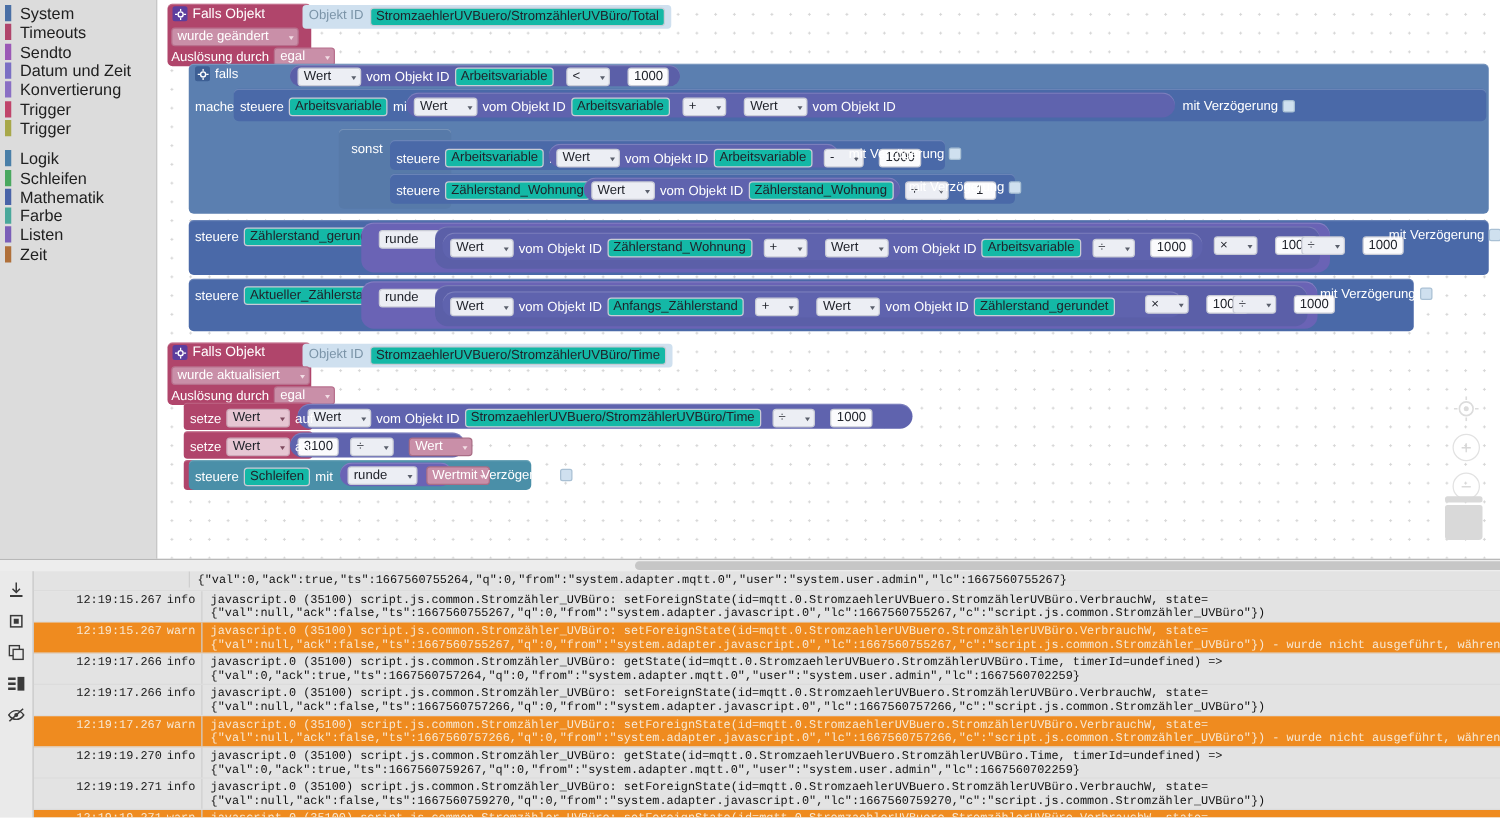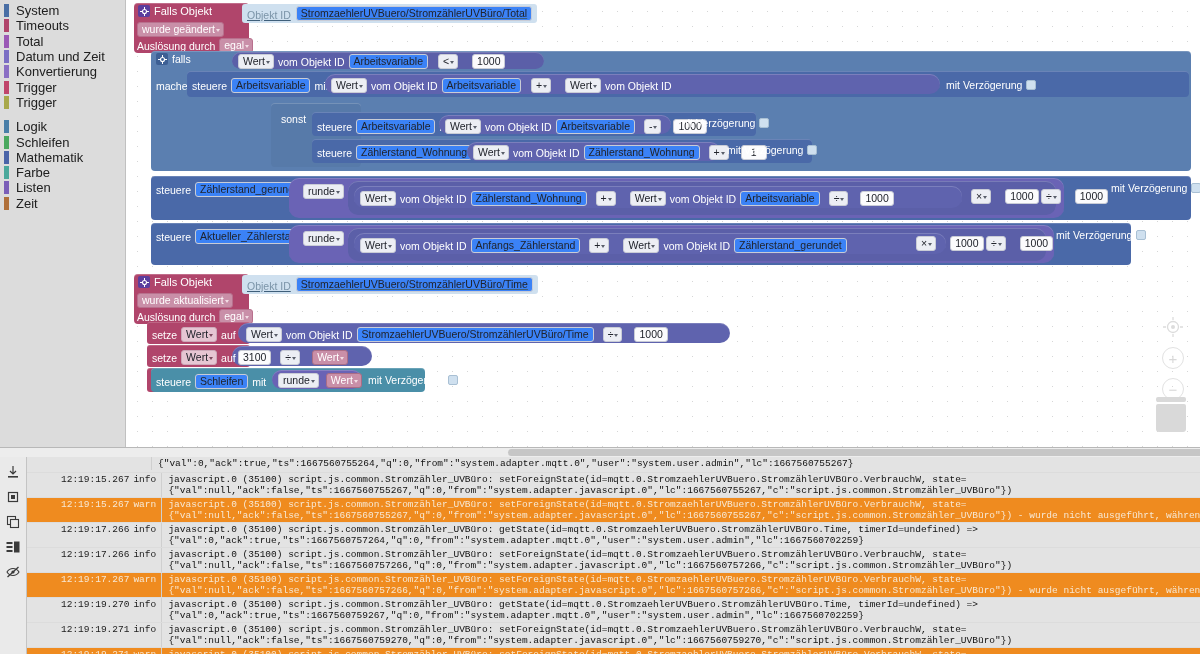--- a/index.html
+++ b/index.html
@@ -44,41 +44,41 @@
     box-shadow:inset 0 1px 0 rgba(255,255,255,.22);
   }
   .hat-title { font-size:11px; color:#fff; }
   .gear {
     width:12px;height:12px;border-radius:2px;background:#5b3e9e;
     display:flex;align-items:center;justify-content:center;flex:0 0 12px;
   }
   .gear svg { display:block; }
 
   .fld {                    
-    background:#3b82f6; color:#20232b; border:1px solid #c9ccd6;
+    background:#14b8a6; color:#20232b; border:1px solid #c9ccd6;
     border-radius:3px; padding:0px 4px; font-size:10.5px; line-height:13px;
     display:inline-block;
   }
   .fld.num { background:#fbfbfd; min-width:26px; text-align:center; }
   .dd {                     
     background:#eceef4; color:#20232b; border:1px solid #c9ccd6;
     border-radius:3px; padding:0 3px 0 4px; font-size:10.5px; line-height:13px;
-    display:inline-flex; align-items:center; gap:1px;
+    display:inline-flex; align-items:center; gap:16px;
   }
   .dd.on-pink { background:#e6c6d3; border-color:#cda9b9; }
   .caret {
     width:0;height:0;border-left:2.6px solid transparent;border-right:2.6px solid transparent;
     border-top:3.2px solid #5a5f6b; display:inline-block; margin-top:1px;
   }
   .lbl { font-size:10.5px; }
   .lbl-w { color:#ffffff; }
 
   .objid {                  
     background:#cfe0ef; color:#3f5f7a; border-radius:3px;
-    padding:2px 5px; display:inline-flex; align-items:flex-end; gap:5px;text-decoration:underline;
+    padding:2px 5px; display:inline-flex; align-items:flex-start; gap:5px;
   }
   .objid .t { font-size:10.5px; color:#7b94a8; }
 
   
   .c-ctrl   { background:#5b7fb0; }      
   .c-ctrl2  { background:#577aa9; }
   .c-set    { background:#4a69a8; }      
   .c-math   { background:#5b5fa8; }      
   .c-math2  { background:#5f63ae; }
   .c-round  { background:#6a63b5; }      
@@ -142,21 +142,21 @@
     <div class="tb-item">
       <span class="tb-swatch" style="background:#4a6fa5"></span>
       <span class="tb-label">System</span>
     </div>
     <div class="tb-item">
       <span class="tb-swatch" style="background:#b0456b"></span>
       <span class="tb-label">Timeouts</span>
     </div>
     <div class="tb-item">
       <span class="tb-swatch" style="background:#9b59b6"></span>
-      <span class="tb-label">Total</span>
+      <span class="tb-label">Sendto</span>
     </div>
     <div class="tb-item">
       <span class="tb-swatch" style="background:#7b6fc4"></span>
       <span class="tb-label">Datum und Zeit</span>
     </div>
     <div class="tb-item">
       <span class="tb-swatch" style="background:#8a6fc4"></span>
       <span class="tb-label">Konvertierung</span>
     </div>
     <div class="tb-item">

